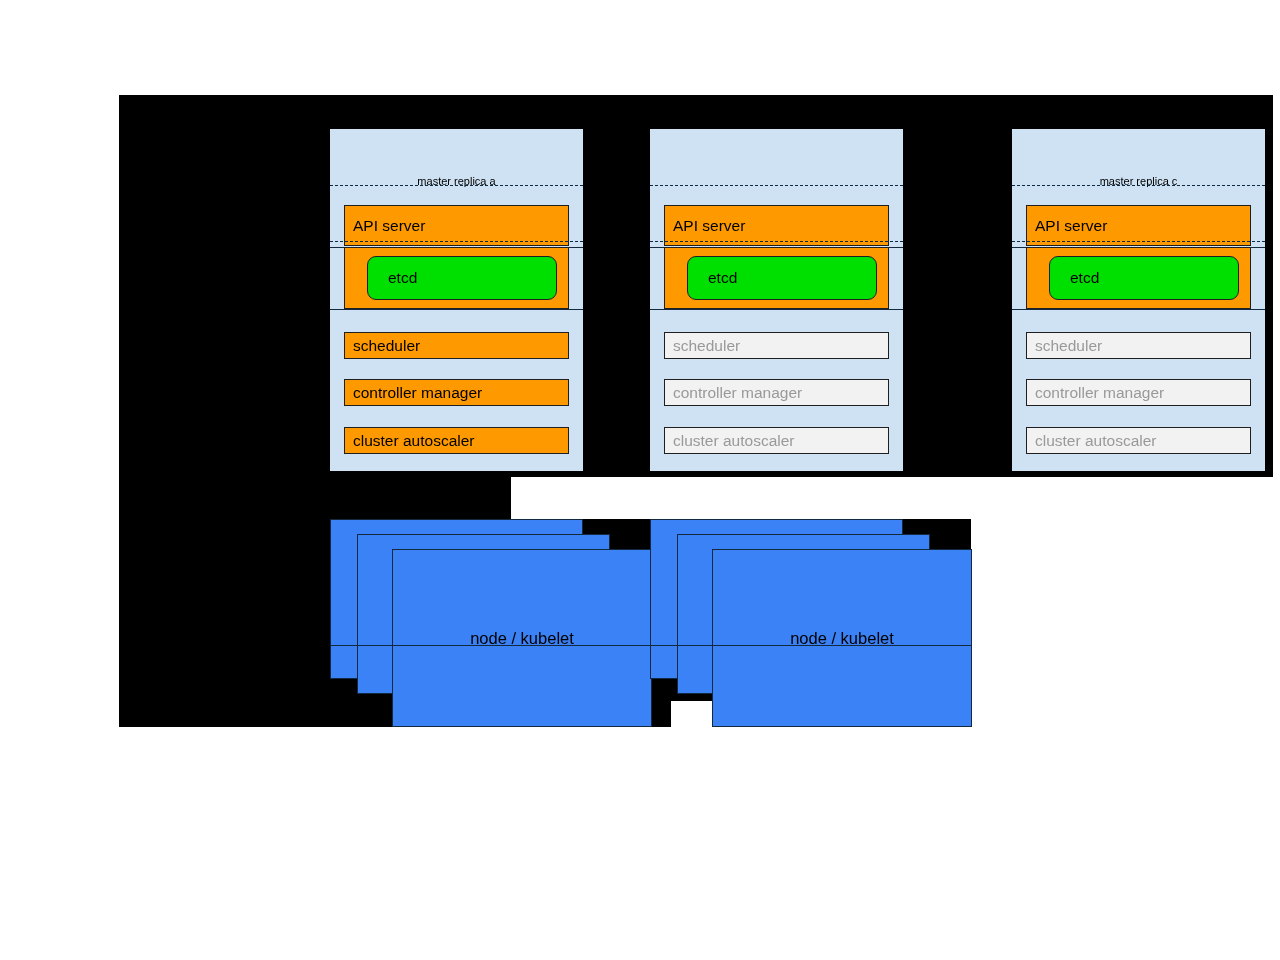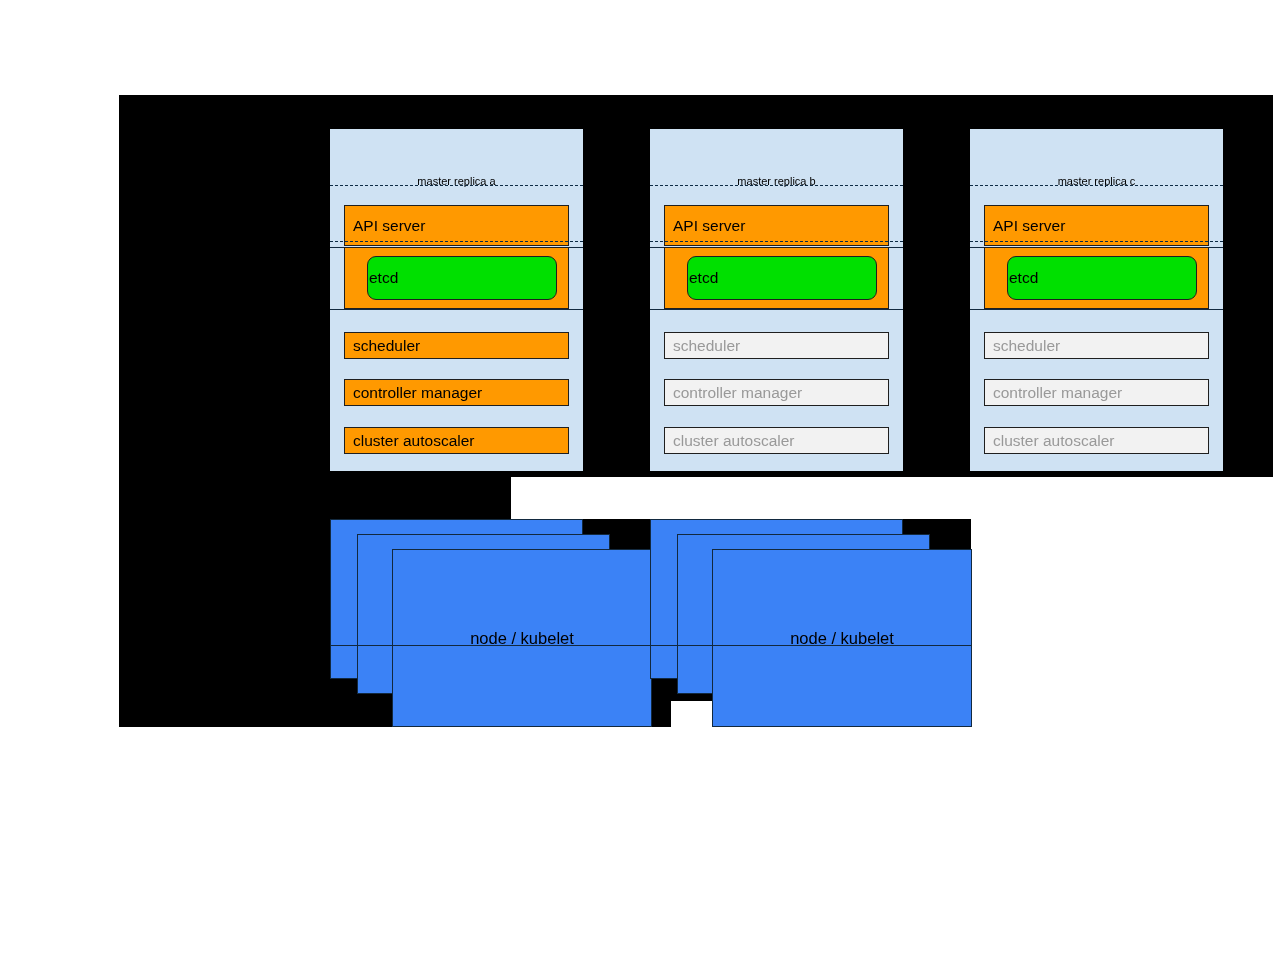--- a/index.html
+++ b/index.html
@@ -36,21 +36,21 @@
     display:flex;align-items:center;padding-left:8px;
     font-size:15.5px;color:#000;
   }
   .etcd-outer{
     position:absolute;left:14px;width:225px;height:62px;
     background:#ff9900;border:1.2px solid #1f1f1f;box-sizing:border-box;
   }
   .etcd-inner{
     position:absolute;left:22px;top:8px;width:190px;height:44px;
     background:#00e000;border:1.4px solid #1f1f1f;border-radius:9px;
-    box-sizing:border-box;display:flex;align-items:center;padding-left:1px;
+    box-sizing:border-box;display:flex;align-items:center;padding-left:20px;
     font-size:15.5px;color:#000;
   }
 
   .comp{
     position:absolute;left:14px;width:225px;height:27px;
     box-sizing:border-box;border:1.2px solid #1f1f1f;
     display:flex;align-items:center;padding-left:8px;
     font-size:15.5px;
   }
   .comp.active{background:#ff9900;color:#000;}
@@ -100,21 +100,20 @@
     </div>
     <div class="comp active" style="top:250px;">
       <span>controller manager</span>
     </div>
     <div class="comp active" style="top:298px;">
       <span>cluster autoscaler</span>
     </div>
   </div>
 
   <div class="replica" style="left:650px;">
-    <div class="replica-title">master replica b</div>
     <div class="dash-sep" style="top:56px;"></div>
 
     <div class="apibox" style="top:76px;">
       <span>API server</span>
     </div>
     <div class="dash-sep" style="top:112px;"></div>
     <div class="solid-sep" style="top:118px;"></div>
 
     <div class="etcd-outer" style="top:118px;">
       <div class="etcd-inner">
@@ -127,21 +126,21 @@
       <span>scheduler</span>
     </div>
     <div class="comp inactive" style="top:250px;">
       <span>controller manager</span>
     </div>
     <div class="comp inactive" style="top:298px;">
       <span>cluster autoscaler</span>
     </div>
   </div>
 
-  <div class="replica" style="left:970px;">
+  <div class="replica" style="left:1012px;">
     <div class="replica-title">master replica c</div>
     <div class="dash-sep" style="top:56px;"></div>
 
     <div class="apibox" style="top:76px;">
       <span>API server</span>
     </div>
     <div class="dash-sep" style="top:112px;"></div>
     <div class="solid-sep" style="top:118px;"></div>
 
     <div class="etcd-outer" style="top:118px;">

